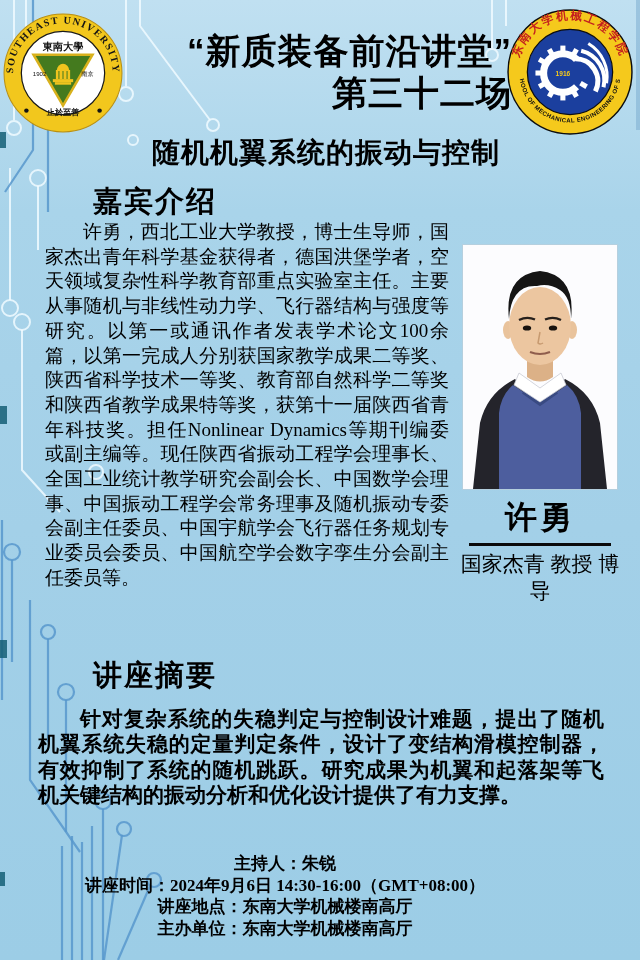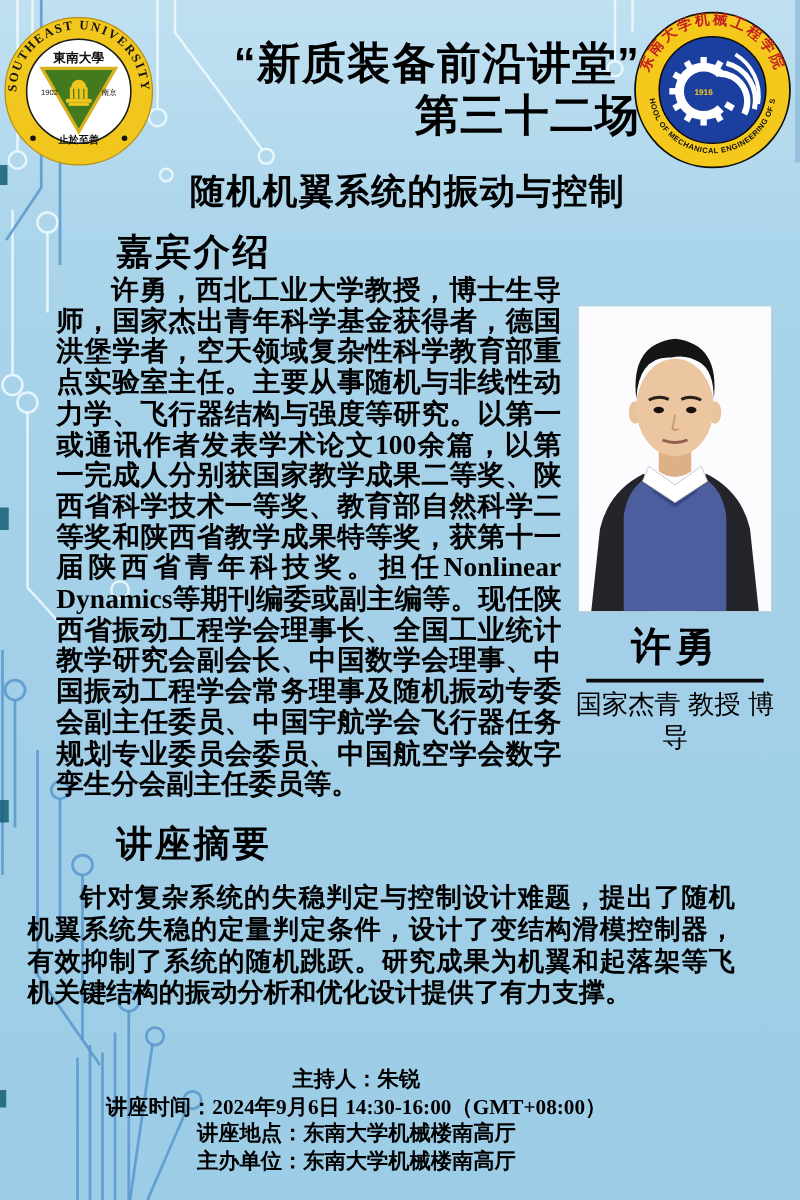--- a/index.html
+++ b/index.html
@@ -14,29 +14,29 @@
   .logo-seu{left:2px;top:12px;width:122px;height:122px;}
   .logo-sme{left:506px;top:8px;width:128px;height:128px;}
   .title-block{position:absolute;left:120px;top:30px;width:392px;text-align:right;
     font-weight:bold;font-size:35px;line-height:42px;letter-spacing:1px;}
   .subtitle{position:absolute;left:0;top:134px;width:652px;text-align:center;
     font-weight:bold;font-size:28px;letter-spacing:1px;}
   .section-heading{position:absolute;left:45px;font-weight:bold;font-size:29px;letter-spacing:2px;margin-left:48px;}
   .heading-guest{top:182px;}
   .heading-abstract{top:656px;}
   .bio{position:absolute;left:45px;top:220px;width:404px;
-    font-family:"Liberation Serif", serif;font-size:22px;line-height:24.7px;
-    text-align:justify;text-indent:2em;font-weight:bold;}
+    font-family:"Liberation Serif", serif;font-size:19px;line-height:24.7px;
+    text-align:justify;text-indent:2em;}
   .photo{position:absolute;left:463px;top:245px;width:154px;height:244px;
     box-shadow:0 0 0 1px rgba(190,205,215,.6);}
   .speaker-block{position:absolute;left:452px;top:496px;width:176px;text-align:center;}
   .speaker-name{font-weight:bold;font-size:32px;letter-spacing:3px;}
   .name-rule{width:142px;height:0;border-top:3px solid #0a0a0a;margin:3px auto 4px auto;}
   .speaker-titles{font-weight:normal;font-size:21px;line-height:27px;}
-  .abstract{position:absolute;left:22px;top:706px;width:566px;
+  .abstract{position:absolute;left:38px;top:706px;width:566px;
     font-weight:bold;font-size:21px;line-height:25.3px;text-align:justify;text-indent:2em;}
   .footer{position:absolute;left:0;top:853px;width:570px;text-align:center;
     font-family:"Liberation Serif", serif;font-weight:bold;font-size:17px;line-height:21.5px;}
   .footer div{margin-bottom:0;}
 </style>
 </head>
 <body>
 
 <div class="poster">
 

